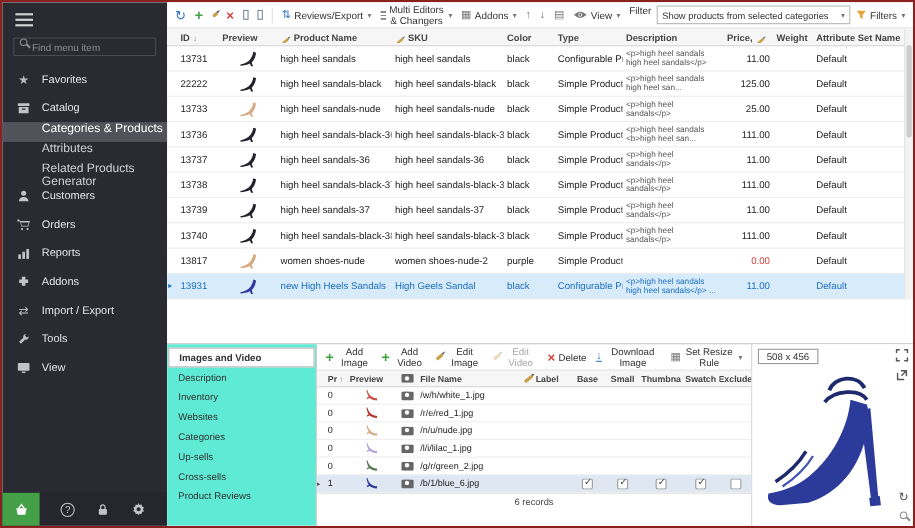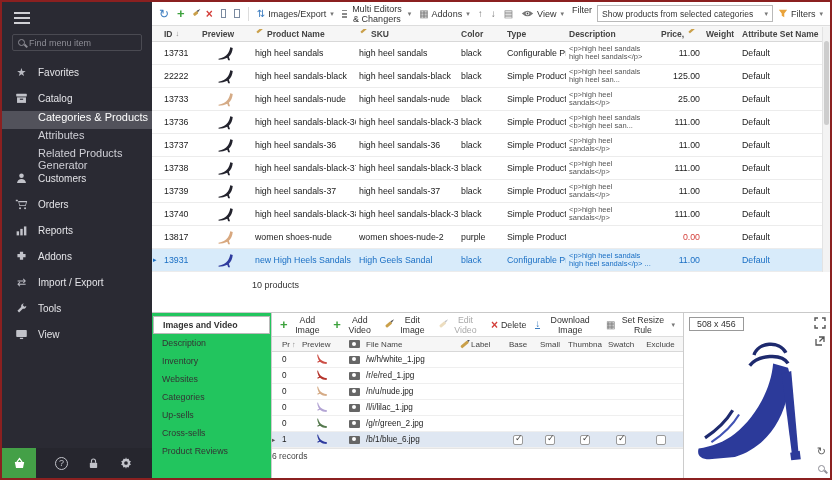--- a/index.html
+++ b/index.html
@@ -3,21 +3,21 @@
 <meta charset="utf-8">
 <style>
   *{box-sizing:border-box;margin:0;padding:0;font-family:"Liberation Sans",sans-serif}
   body{background:#555;width:832px;height:480px;overflow:hidden}
   .frame{position:relative;width:832px;height:480px;border:2px solid #8b2020;background:#fff;overflow:hidden}
 
   
   .sidebar{position:absolute;left:0;top:0;bottom:0;width:150px;background:#2a2a33;color:#d8d8dc}
   .hamburger{padding:10px 0 0 12px;cursor:pointer}
   .hamburger i{display:block;width:16px;height:2px;background:#d0d0d5;margin-bottom:3px}
-  .search{margin:10px 10px 8px 10px;height:17px;border:1px solid #4a4a52;border-radius:2px;display:flex;align-items:center;padding:0 5px;gap:4px}
+  .search{margin:10px 10px 8px 10px;height:17px;border:1px solid #4a4a52;border-radius:2px;display:flex;padding:0 5px;gap:4px}
   .search input{flex:1;min-width:0;background:transparent;border:none;outline:none;color:#c6c6cc;font-size:9px}
   .search input::placeholder{color:#8d8d95}
   .i-mag{display:inline-block;width:7px;height:7px;border:1.5px solid #8d8d95;border-radius:50%;position:relative;flex:0 0 auto}
   .i-mag::after{content:"";position:absolute;width:4px;height:1.5px;background:#8d8d95;transform:rotate(45deg);right:-3.5px;bottom:-1px}
   .s-item{height:26px;display:flex;align-items:center;gap:9px;padding-left:12px;font-size:10px;color:#e4e4e8;cursor:pointer}
   .s-ico{width:15px;display:flex;justify-content:center;color:#b9bac2;font-size:11px;flex:0 0 auto}
   .s-ico svg{display:block}
   .s-sub{height:18px;display:flex;align-items:flex-start;padding-left:36px;font-size:11px;color:#cfcfd6;cursor:pointer}
   .s-sub.selected{background:#52525b;color:#fff}
   .sb-bottom{position:absolute;left:0;right:0;bottom:0;height:30px;display:flex;align-items:center;background:#26262e}
@@ -44,62 +44,62 @@
   .i-copy::before{content:"";position:absolute;left:2px;top:-4px;width:8px;height:9px;border:1px solid #7a8aa0;background:#fff;z-index:-1}
   .i-bars{width:10px;height:8px;background:repeating-linear-gradient(to bottom,#8a8a8a 0 1.5px,transparent 1.5px 3.2px)}
   .fgroup{margin-left:auto;display:flex;gap:5px}
   .fsel{width:176px;height:17px;border:1px solid #b9b9b9;background:#fff;display:flex;align-items:center;justify-content:space-between;padding:0 4px;font-size:8.5px;color:#333;cursor:pointer}
   .fsel::after{content:"▾";font-size:7px;color:#777}
   .mini{font-size:7.5px;color:#888}
 
   
   .pg-head,.prow{display:grid;grid-template-columns:9px 38px 53px 104px 102px 46px 62px 92px 45px 36px 1fr;align-items:center}
   .pg-head{height:16px;background:#f6f6f6;border-bottom:1px solid #d8d8d8;font-size:8.5px;font-weight:600;color:#444}
-  .pg-head .h{display:flex;align-items:flex-start;gap:3px;padding:0 3px;overflow:hidden;white-space:nowrap}
+  .pg-head .h{display:flex;align-items:flex-end;gap:3px;padding:0 3px;overflow:hidden;white-space:nowrap}
   .pg-head .i-pen{transform:rotate(-40deg) scale(.75)}
   .pg-body{position:relative}
   .prow{height:23px;border-bottom:1px solid #ececec;cursor:pointer}
   .prow .c{padding:0 3px;font-size:8.8px;color:#222;overflow:hidden;white-space:nowrap}
   .prow .marker{color:#555;font-size:7px;padding:0 0 0 1px}
   .prow .cdesc{white-space:normal;font-size:7.5px;line-height:8.5px;max-height:17px;color:#555}
   .prow .cprice{text-align:right}
   .prow .cprice[data-zero="1"]{color:#d43f3a}
   .prow.selected{background:#d8ebfa}
   .prow.selected .c{color:#1a6fc4}
   .cprev{display:flex;justify-content:center}
   .shoe{width:18px;height:18px;display:block}
   .pg-footer{height:40px;font-size:9px;color:#333;padding:8px 0 0 100px}
   .vscroll{position:absolute;right:0;top:25px;width:8px;height:245px;background:#f3f3f3;border-left:1px solid #e3e3e3}
   .vscroll .thumb{position:absolute;left:1px;right:1px;top:14px;height:84px;background:#cdcdcd;border-radius:3px}
 
   
   .bottom{position:absolute;left:0;right:0;bottom:0;top:310px;border-top:1px solid #c9c9c9;display:flex;background:#fff}
-  .ptabs{width:120px;border-right:1px solid #ccc;background:#22c55e;padding-top:3px}
+  .ptabs{width:136px;border-right:1px solid #ccc;background:#5eead4;padding-top:3px}
   .ptab{height:18px;display:flex;align-items:center;padding-left:9px;font-size:8.8px;color:#333;cursor:pointer;margin:0 1px}
   .ptab.selected{background:#fff;border:1px solid #b9b9b9;font-weight:700}
 
   .imgpanel{flex:1;position:relative;border-right:1px solid #ccc;display:flex;flex-direction:column}
   .img-toolbar{height:24px;border-bottom:1px solid #ddd;display:flex;align-items:center;gap:9px;padding:0 8px;font-size:8.8px;color:#333}
   .itb{display:flex;align-items:center;gap:3px;background:none;border:none;font-size:8.8px;color:#333;cursor:pointer;padding:0}
   .itb.dis{color:#aaa}
   .i-dl{color:#3a7bbf;font-size:10px;border-bottom:1.5px solid #3a7bbf;line-height:8px}
   .ig-head,.irow{display:grid;grid-template-columns:8px 20px 44px 20px 94px 44px 32px 32px 38px 34px 1fr;align-items:center}
-  .ig-head{height:15px;background:#f6f6f6;border-bottom:1px solid #d8d8d8;font-size:8px;font-weight:400;color:#444}
+  .ig-head{height:15px;background:#f6f6f6;border-bottom:1px solid #d8d8d8;font-size:8px;font-weight:700;color:#444}
   .ig-head .h{display:flex;align-items:center;gap:2px;padding:0 2px;overflow:hidden;white-space:nowrap}
   .irow{height:16px;border-bottom:1px solid #efefef;cursor:pointer}
   .irow .ic{padding:0 2px;font-size:8.2px;color:#222;overflow:hidden;white-space:nowrap;display:flex;align-items:center}
   .irow.selected{background:#dfe7f2}
   .irow .marker{color:#555;font-size:6.5px;padding:0}
   .ishoe{width:13px;height:13px;display:block;transform:rotate(85deg);margin:0 auto}
   .iprev{justify-content:center}
   .ccell{justify-content:center}
   .cb{width:10px;height:10px;border:1px solid #9a9a9a;border-radius:2px;background:#fff;position:relative;visibility:hidden;display:inline-block}
   .cb[data-cb]{visibility:visible}
   .cb[data-cb="1"]::after{content:"✓";position:absolute;left:1px;top:-2.5px;font-size:9px;color:#444}
-  .ig-footer{height:14px;border-top:1px solid #e5e5e5;text-align:left;font-size:8.5px;color:#444;line-height:14px}
+  .ig-footer{height:14px;border-top:1px solid #e5e5e5;text-align:center;font-size:8.5px;color:#444;line-height:14px}
   .i-cam{display:inline-block;width:11px;height:8px;background:#666;border-radius:1px;position:relative}
   .i-cam::before{content:"";position:absolute;left:3.5px;top:1.5px;width:4px;height:4px;background:#fff;border-radius:50%}
   .i-cam::after{content:"";position:absolute;left:2.5px;top:-2px;width:5px;height:2px;background:#666;border-radius:1px}
 
   .prevpane{width:146px;position:relative;background:#fff}
   .dim-box{position:absolute;left:5px;top:4px;border:1px solid #999;background:#fff;font-size:8.8px;color:#333;padding:1px 7px;z-index:2}
   .pp-ico{position:absolute;cursor:pointer;color:#555;z-index:2}
   .bigshoe{position:absolute;left:2px;right:12px;top:10px;bottom:6px;display:flex;align-items:center;justify-content:center}
   .bigshoe svg{height:100%;max-width:100%}
 </style>
@@ -225,21 +225,21 @@
     <div class="toolbar">
       <span class="tbi c-ref">↻</span>
       <span class="tbi c-add">+</span>
       <span class="i-pen"></span>
       <span class="tbi c-del">×</span>
       <span class="i-copy"></span>
       <span class="i-copy"></span>
       <span class="sep"></span>
       <button class="dd">
         <span class="tbi c-ud">⇅</span>
-        <span>Images/Export</span>
+        <span>Reviews/Export</span>
       </button>
       <button class="dd">
         <span class="i-bars"></span>
         <span>Multi Editors &amp; Changers</span>
       </button>
       <button class="dd">
         <span class="tbi c-gray">▦</span>
         <span>Addons</span>
       </button>
       <span class="tbi c-gray">↑</span>
@@ -485,21 +485,20 @@
           <div class="c cprice">11.00</div>
           <div class="c"></div>
           <div class="c">Default</div>
         </div>
       </div>
 
     <div class="vscroll">
         <div class="thumb"></div>
       </div>
 
-    <div class="pg-footer">10 products</div>
 
     <div class="bottom">
 
       <div class="ptabs">
 
           <div class="ptab selected">
             <span>Images and Video</span>
           </div>
 
           <div class="ptab">

